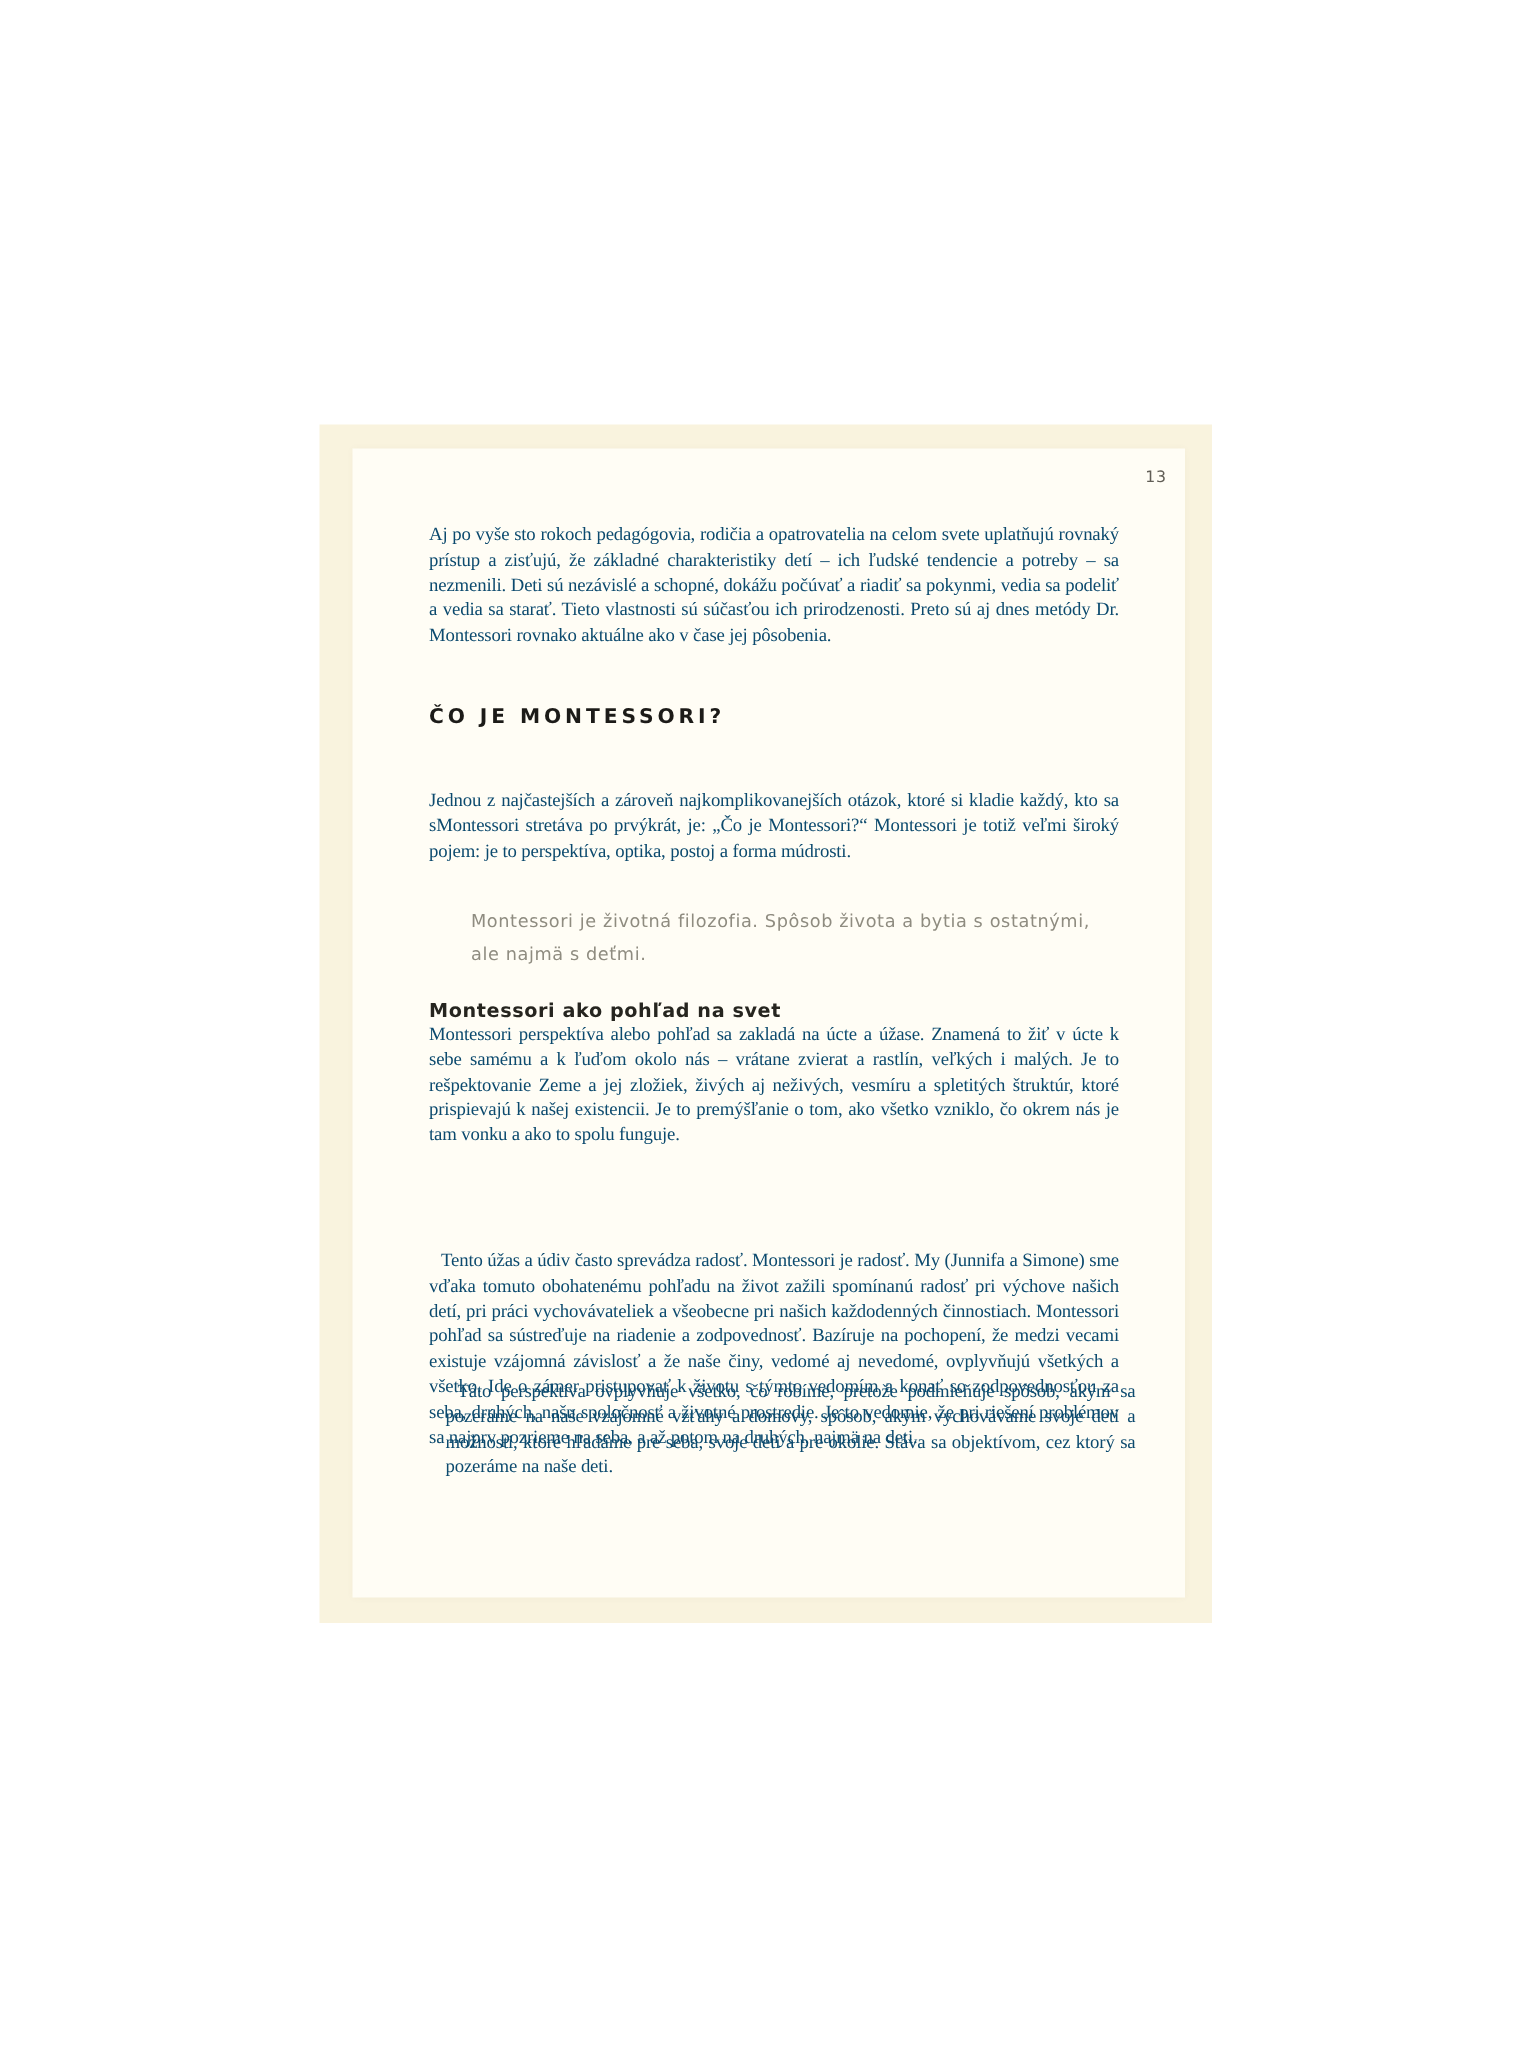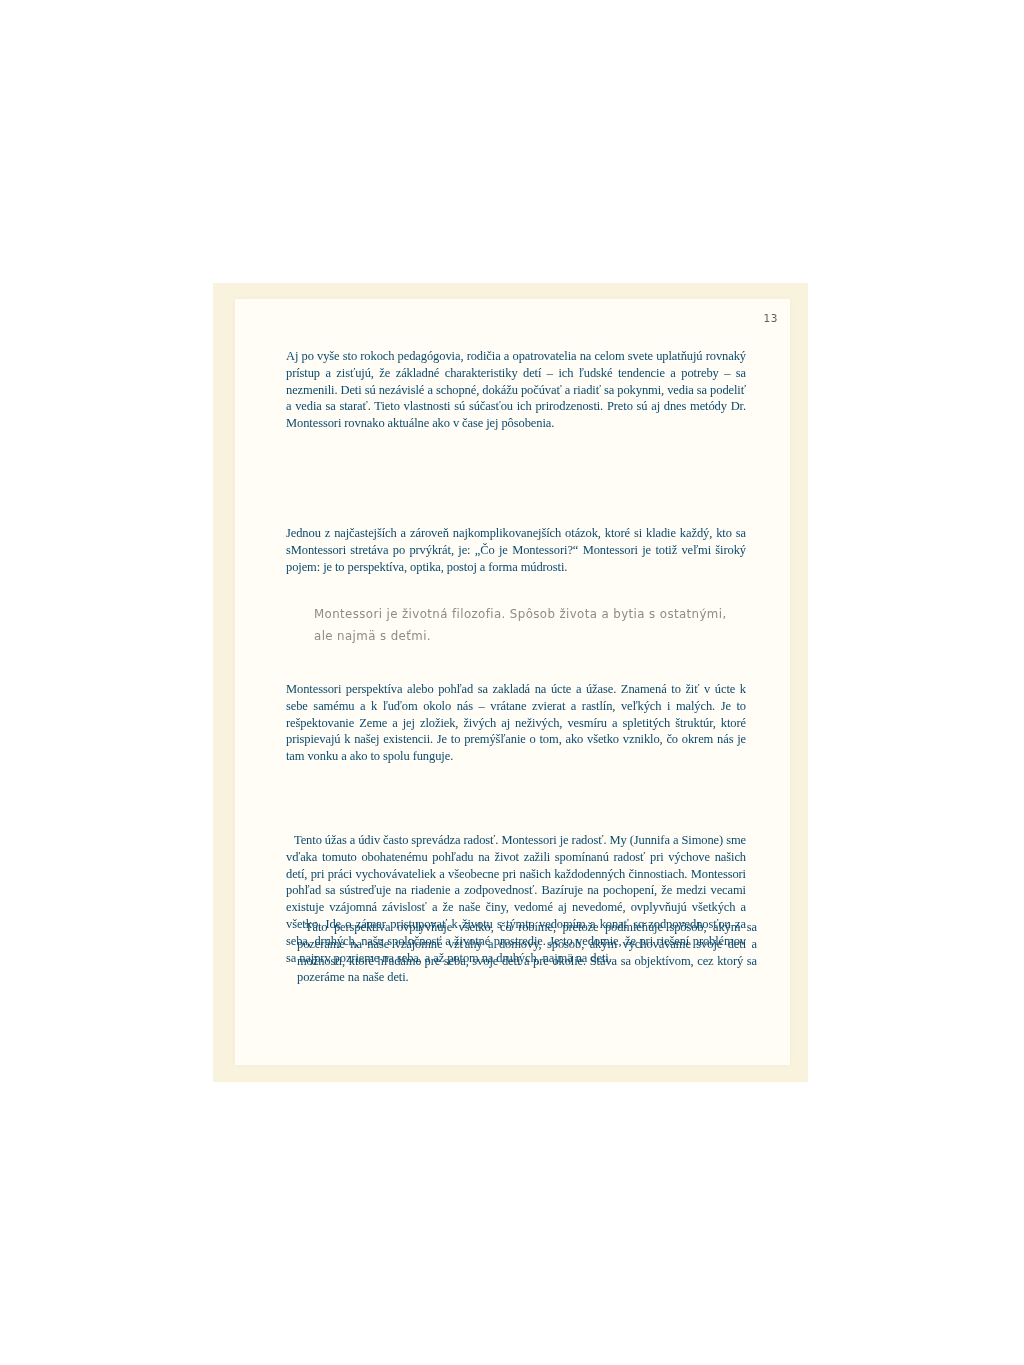--- a/index.html
+++ b/index.html
@@ -82,26 +82,28 @@
 </head>
 <body>
 
 <div class="spread">
   <div class="page">
 
     <div class="page-number">13</div>
 
     <p class="block body-text pos-p1">Aj po vyše sto rokoch pedagógovia, rodičia a opatrovatelia na celom svete uplatňujú rovnaký prístup a zisťujú, že základné charakteristiky detí – ich ľudské tendencie a potreby – sa nezmenili. Deti sú nezávislé a schopné, dokážu počúvať a riadiť sa pokynmi, vedia sa podeliť a vedia sa starať. Tieto vlastnosti sú súčasťou ich prirodzenosti. Preto sú aj dnes metódy Dr. Montessori rovnako aktuálne ako v čase jej pôsobenia.</p>
 
+    <h1 class="block section-heading pos-heading">ČO JE MONTESSORI?</h1>
 
     <p class="block body-text pos-p2">Jednou z najčastejších a zároveň najkomplikovanejších otázok, ktoré si kladie každý, kto sa sMontessori stretáva po prvýkrát, je: „Čo je Montessori?“ Montessori je totiž veľmi široký pojem: je to perspektíva, optika, postoj a forma múdrosti.</p>
 
     <p class="block pull-quote pos-quote">Montessori je životná filozofia. Spôsob života a bytia s ostatnými,
 ale najmä s deťmi.</p>
 
+    <h2 class="block subsection-heading pos-sub">Montessori ako pohľad na svet</h2>
 
     <p class="block body-text pos-p3">Montessori perspektíva alebo pohľad sa zakladá na úcte a úžase. Znamená to žiť v úcte k sebe samému a k ľuďom okolo nás – vrátane zvierat a rastlín, veľkých i malých. Je to rešpektovanie Zeme a jej zložiek, živých aj neživých, vesmíru a spletitých štruktúr, ktoré prispievajú k našej existencii. Je to premýšľanie o tom, ako všetko vzniklo, čo okrem nás je tam vonku a ako to spolu funguje.</p>
 
     <p class="block body-text indented pos-p4">Tento úžas a údiv často sprevádza radosť. Montessori je radosť. My (Junnifa a Simone) sme vďaka tomuto obohatenému pohľadu na život zažili spomínanú radosť pri výchove našich detí, pri práci vychovávateliek a všeobecne pri našich každodenných činnostiach. Montessori pohľad sa sústreďuje na riadenie a zodpovednosť. Bazíruje na pochopení, že medzi vecami existuje vzájomná závislosť a že naše činy, vedomé aj nevedomé, ovplyvňujú všetkých a všetko. Ide o zámer pristupovať k životu s týmto vedomím a konať so zodpovednosťou za seba, druhých, našu spoločnosť a životné prostredie. Je to vedomie, že pri riešení problémov sa najprv pozrieme na seba, a až potom na druhých, najmä na deti.</p>
 
     <p class="block body-text indented pos-p5">Táto perspektíva ovplyvňuje všetko, čo robíme, pretože podmieňuje spôsob, akým sa pozeráme na naše vzájomné vzťahy a domovy, spôsob, akým vychovávame svoje deti a možnosti, ktoré hľadáme pre seba, svoje deti a pre okolie. Stáva sa objektívom, cez ktorý sa pozeráme na naše deti.</p>
 
   </div>
 </div>
 

